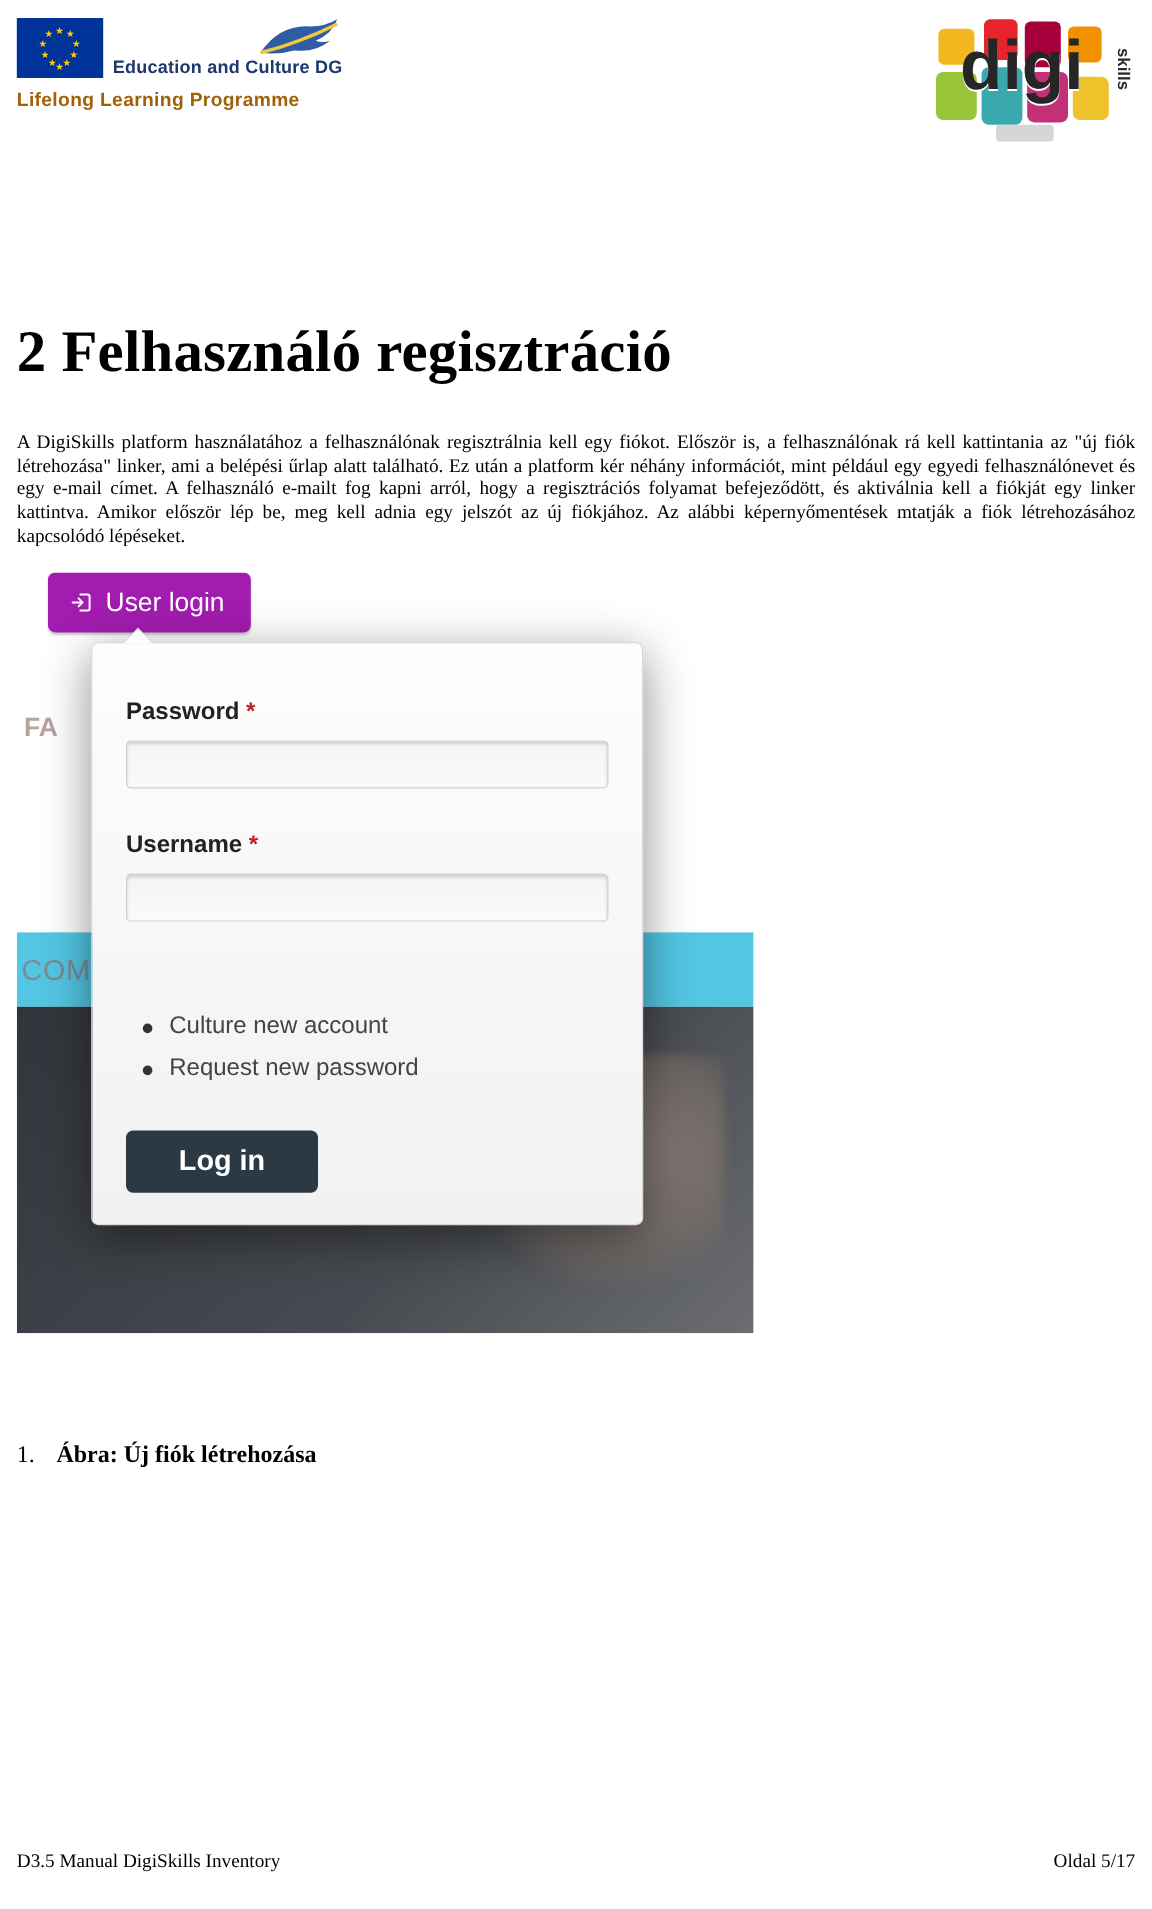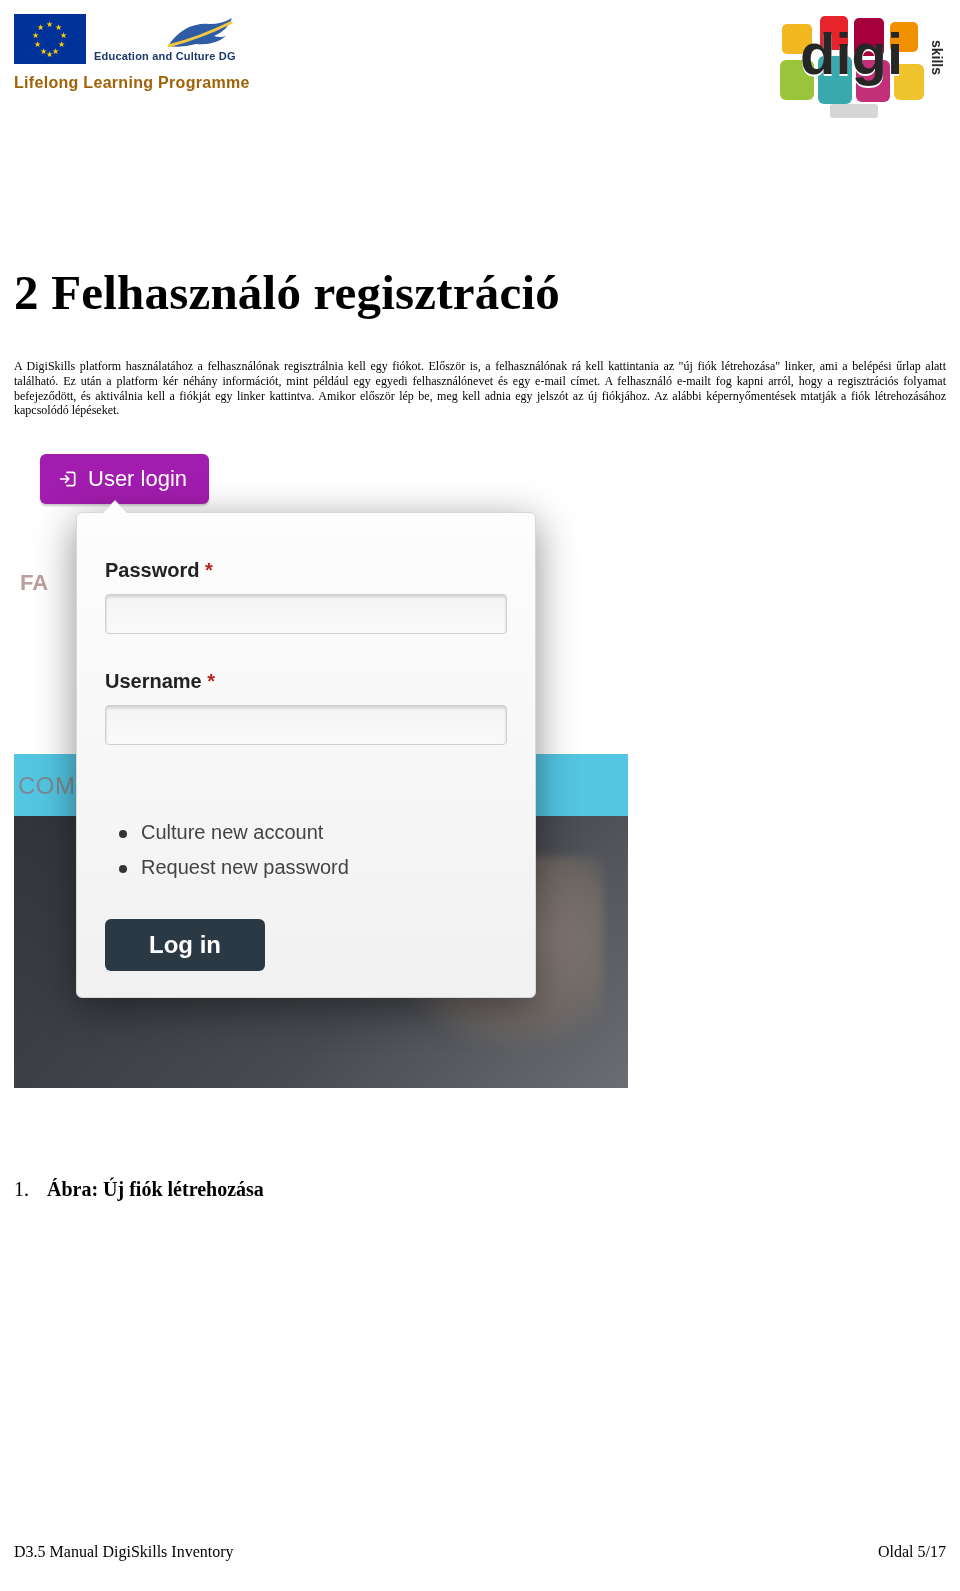--- a/index.html
+++ b/index.html
@@ -44,21 +44,21 @@
   .eu-stars span:nth-child(5) { top: 27px; left: 21px; }
   .eu-stars span:nth-child(6) { top: 30px; left: 15px; }
   .eu-stars span:nth-child(7) { top: 27px; left: 9px; }
   .eu-stars span:nth-child(8) { top: 20px; left: 3px; }
   .eu-stars span:nth-child(9) { top: 11px; left: 1px; }
   .eu-stars span:nth-child(10){ top: 3px; left: 6px; }
   .edu-culture { display: flex; flex-direction: column; align-items: flex-end; }
   .bird-swoosh { width: 70px; height: 34px; }
   .edu-txt {
     font-family: Arial, Helvetica, sans-serif;
-    font-size: 11px;
+    font-size: 15px;
     font-weight: 700;
     color: #1b3a6b;
     letter-spacing: .2px;
   }
   .llp-txt {
     font-family: Arial, Helvetica, sans-serif;
     font-weight: 700;
     font-size: 16px;
     color: #a16207;
     letter-spacing: .3px;
@@ -68,24 +68,24 @@
 
   .content { padding: 110px 0 0 0; }
 
   h1 {
     font-size: 49px;
     font-weight: 700;
     margin-bottom: 38px;
     letter-spacing: .2px;
   }
   .body-text {
-    font-size: 12px;
+    font-size: 16px;
     line-height: 1.23;
     text-align: justify;
-    margin-bottom: 36px;
+    margin-bottom: 20px;
   }
 
   
   .screenshot {
     position: relative;
     width: 614px;
     height: 634px;
     overflow: hidden;
   }
   

